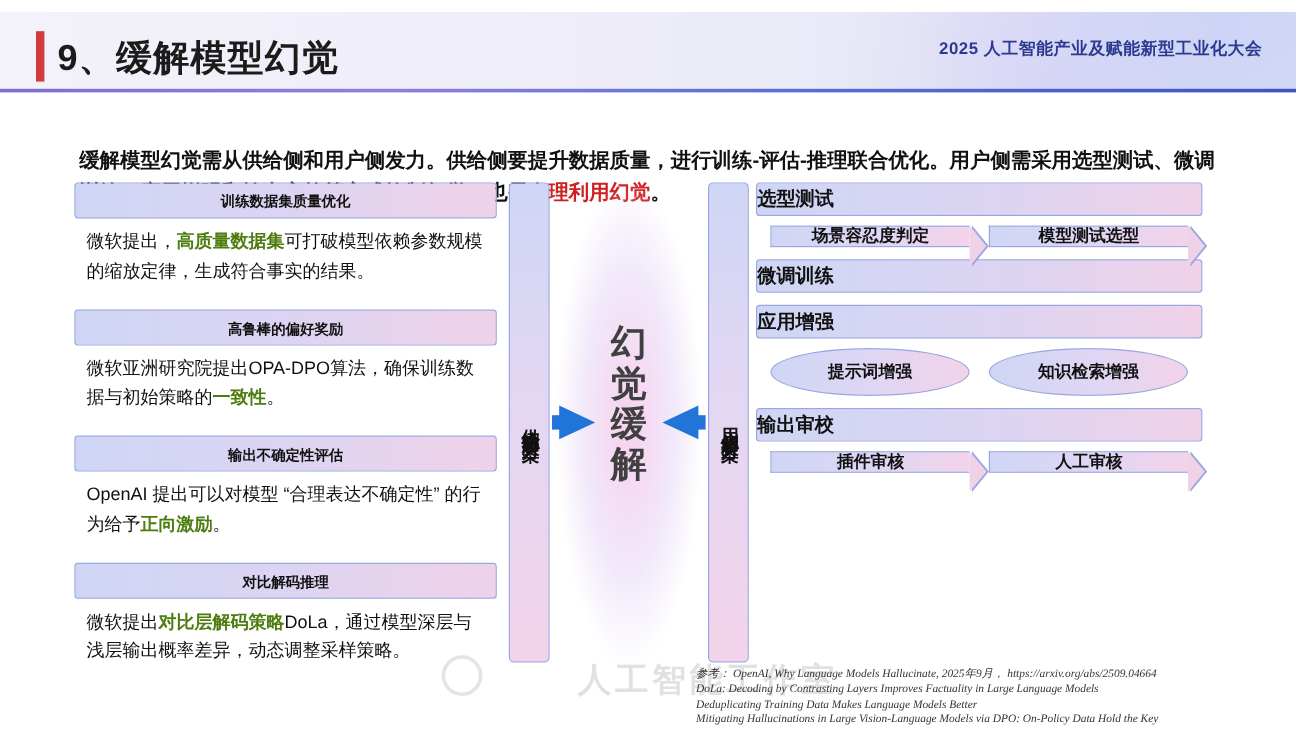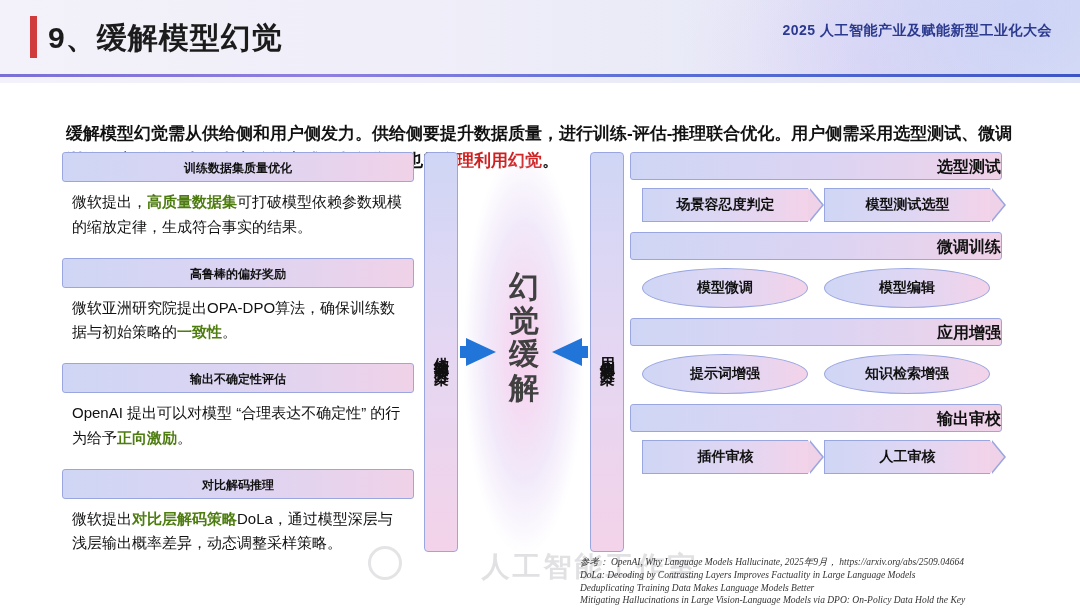--- a/index.html
+++ b/index.html
@@ -7,21 +7,21 @@
   body {
     width: 1080px; height: 608px;
     font-family: "Liberation Sans", sans-serif;
     background: #ffffff;
     position: relative;
     overflow: hidden;
   }
 
   
   .header {
-    position: absolute; top: 0; left: 0; width: 1080px; height: 83px;
+    position: absolute; top: 10px; left: 0; width: 1080px; height: 66px;
     background: linear-gradient(90deg, #f3f2fa 0%, #efeef9 40%, #e8e9f7 70%, #dfe3f6 100%);
     overflow: hidden;
   }
   .header-deco {
     position: absolute; top: 0; right: 0; width: 520px; height: 74px;
     background:
       radial-gradient(circle at 90% 10%, rgba(190,200,245,.55), rgba(255,255,255,0) 60%),
       radial-gradient(circle at 60% 90%, rgba(215,200,245,.45), rgba(255,255,255,0) 60%);
   }
   .header-accent {
@@ -109,30 +109,30 @@
     border-top: 14px solid transparent; border-bottom: 14px solid transparent;
     border-right: 30px solid #2174d8;
   }
   .arrow-r-tail {
     position: absolute; left: 152px; top: 194px; width: 12px; height: 12px; background: #2174d8;
   }
 
   
   .rblock { margin-bottom: 10px; }
   .rblock-title {
-    height: 28px; line-height: 28px; text-align: right;
+    height: 28px; line-height: 28px; text-align: left;
     font-size: 16px; font-weight: bold; color: #111;
     background: linear-gradient(90deg,#cfd6f5 0%, #dcd4f2 55%, #f0d2e8 100%);
     border: 1px solid #9aa6e0; border-radius: 3px;
   }
   .rrow { display: flex; gap: 16px; margin-top: 8px; justify-content: center; }
 
   
   .chev {
-    position: relative; width: 166px; height: 34px;
+    position: relative; width: 166px; height: 18px;
     background: linear-gradient(90deg,#cfd6f5 0%, #e0d6f3 55%, #f3d3e9 100%);
     border: 1px solid #9aa6e0; border-right: none;
     display: flex; align-items: center; justify-content: center;
     font-size: 14px; font-weight: bold; color: #111;
   }
   .chev::after {
     content: ""; position: absolute; right: -14px; top: -1px;
     width: 0; height: 0;
     border-top: 17px solid transparent; border-bottom: 17px solid transparent;
     border-left: 14px solid #f0d2e8;
@@ -232,24 +232,20 @@
   <div class="rblock">
     <div class="rblock-title">选型测试</div>
     <div class="rrow">
       <div class="chev">场景容忍度判定</div>
       <div class="chev">模型测试选型</div>
     </div>
   </div>
 
   <div class="rblock">
     <div class="rblock-title">微调训练</div>
-    <div class="rrow">
-      <div class="ell">模型微调</div>
-      <div class="ell">模型编辑</div>
-    </div>
   </div>
 
   <div class="rblock">
     <div class="rblock-title">应用增强</div>
     <div class="rrow">
       <div class="ell">提示词增强</div>
       <div class="ell">知识检索增强</div>
     </div>
   </div>
 

